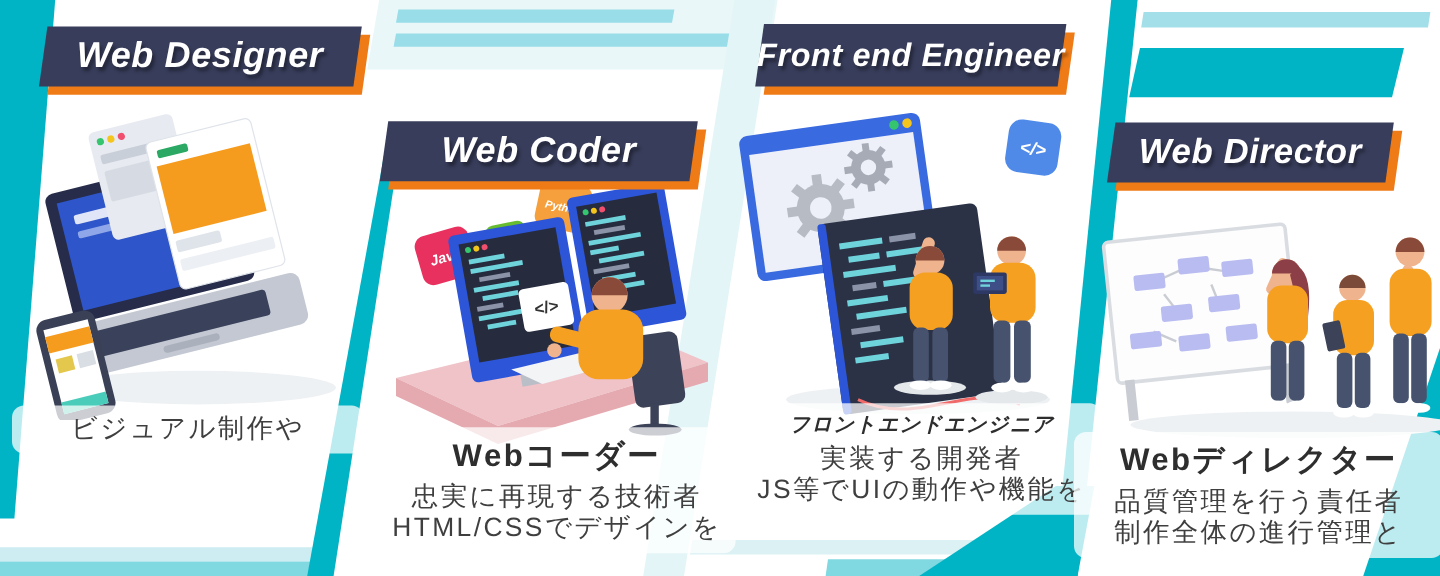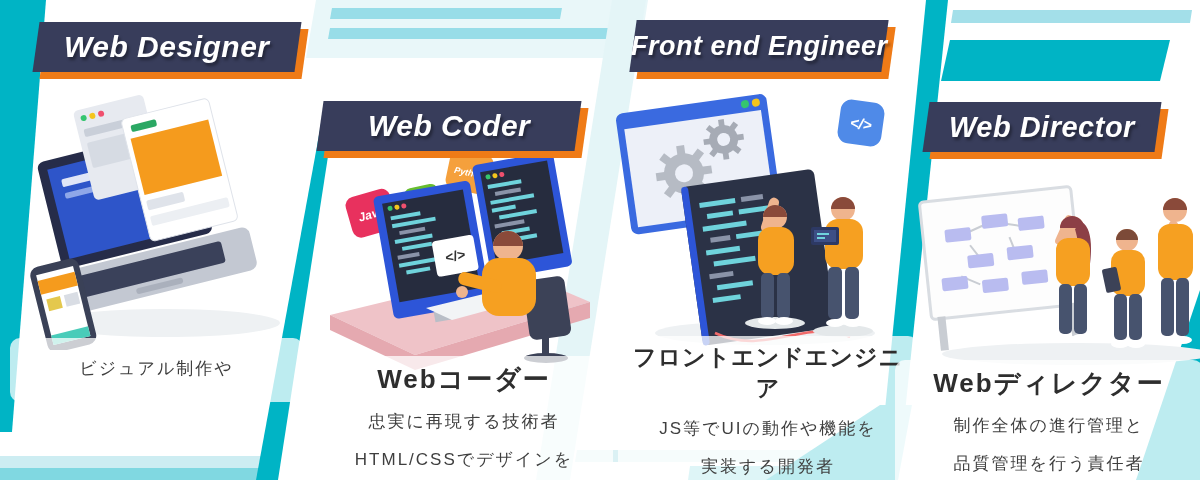--- a/index.html
+++ b/index.html
@@ -39,23 +39,23 @@
     background:rgba(255,255,255,.74);border-radius:10px;padding:6px 4px 8px;
   }
   .cap1{left:10px;top:338px;width:285px;}
   .cap2{left:5px;top:356px;width:290px;}
   .cap3{left:8px;top:336px;width:292px;}
   .cap4{left:-25px;top:360px;width:300px;}
   .caption h2{
     margin:0 0 4px;color:var(--title-ink);font-weight:bold;
     font-size:26px;letter-spacing:2px;
   }
-  .cap3 h2{font-size:23px;letter-spacing:1px;}
+  .cap3 h2{font-size:17px;letter-spacing:1px;font-style:italic;}
   .caption p{
-    margin:12px;color:var(--desc-ink);font-size:17px;letter-spacing:2px;line-height:26px;
+    margin:0;color:var(--desc-ink);font-size:22px;letter-spacing:2px;line-height:26px;
   }
 </style>
 </head>
 <body>
 
 <div class="stage">
 
   <svg class="bg" viewBox="0 0 1200 480" xmlns="http://www.w3.org/2000/svg">
     <polygon points="0,0 46,0 12,432 0,432" fill="#00b4c5"></polygon>
     <polygon points="0,456 266,456 264,468 0,468" fill="#cdedf2"></polygon>
@@ -272,22 +272,22 @@
         <rect x="202" y="148" width="12" height="2" fill="#6fd3dc"></rect>
           <rect x="202" y="152" width="8" height="2" fill="#6fd3dc"></rect>
         <rect x="213" y="182" width="14" height="52" rx="5" fill="#47536e"></rect>
         <rect x="230" y="182" width="14" height="52" rx="5" fill="#47536e"></rect>
         <ellipse cx="220" cy="238" rx="9" ry="4" fill="#fff"></ellipse>
           <ellipse cx="238" cy="238" rx="9" ry="4" fill="#fff"></ellipse>
       </g>
     </svg>
     <div class="caption cap3">
       <h2>フロントエンドエンジニア</h2>
+      <p>実装する開発者</p>
       <p>JS等でUIの動作や機能を</p>
-      <p>実装する開発者</p>
     </div>
   </section>
 
   <section class="card card4">
     <div class="badge b4">
       <span>Web Director</span>
     </div>
     <svg class="illus i4" viewBox="0 0 295 195" xmlns="http://www.w3.org/2000/svg">
       <ellipse cx="165" cy="182" rx="135" ry="11" fill="#eef1f3"></ellipse>
       <g transform="rotate(-6 90 90)">
@@ -339,18 +339,18 @@
         <rect x="255" y="48" width="9" height="16" rx="4" fill="#efb48e" transform="rotate(30 259 56)"></rect>
         <rect x="246" y="52" width="35" height="56" rx="12" fill="#f6a021"></rect>
         <rect x="249" y="106" width="13" height="58" rx="5" fill="#47536e"></rect>
         <rect x="264" y="106" width="13" height="58" rx="5" fill="#47536e"></rect>
         <ellipse cx="255" cy="168" rx="9" ry="4" fill="#fff"></ellipse>
           <ellipse cx="271" cy="168" rx="9" ry="4" fill="#fff"></ellipse>
       </g>
     </svg>
     <div class="caption cap4">
       <h2>Webディレクター</h2>
+      <p>品質管理を行う責任者</p>
       <p>制作全体の進行管理と</p>
-      <p>品質管理を行う責任者</p>
     </div>
   </section>
 
 </div>
 
 </body></html>

